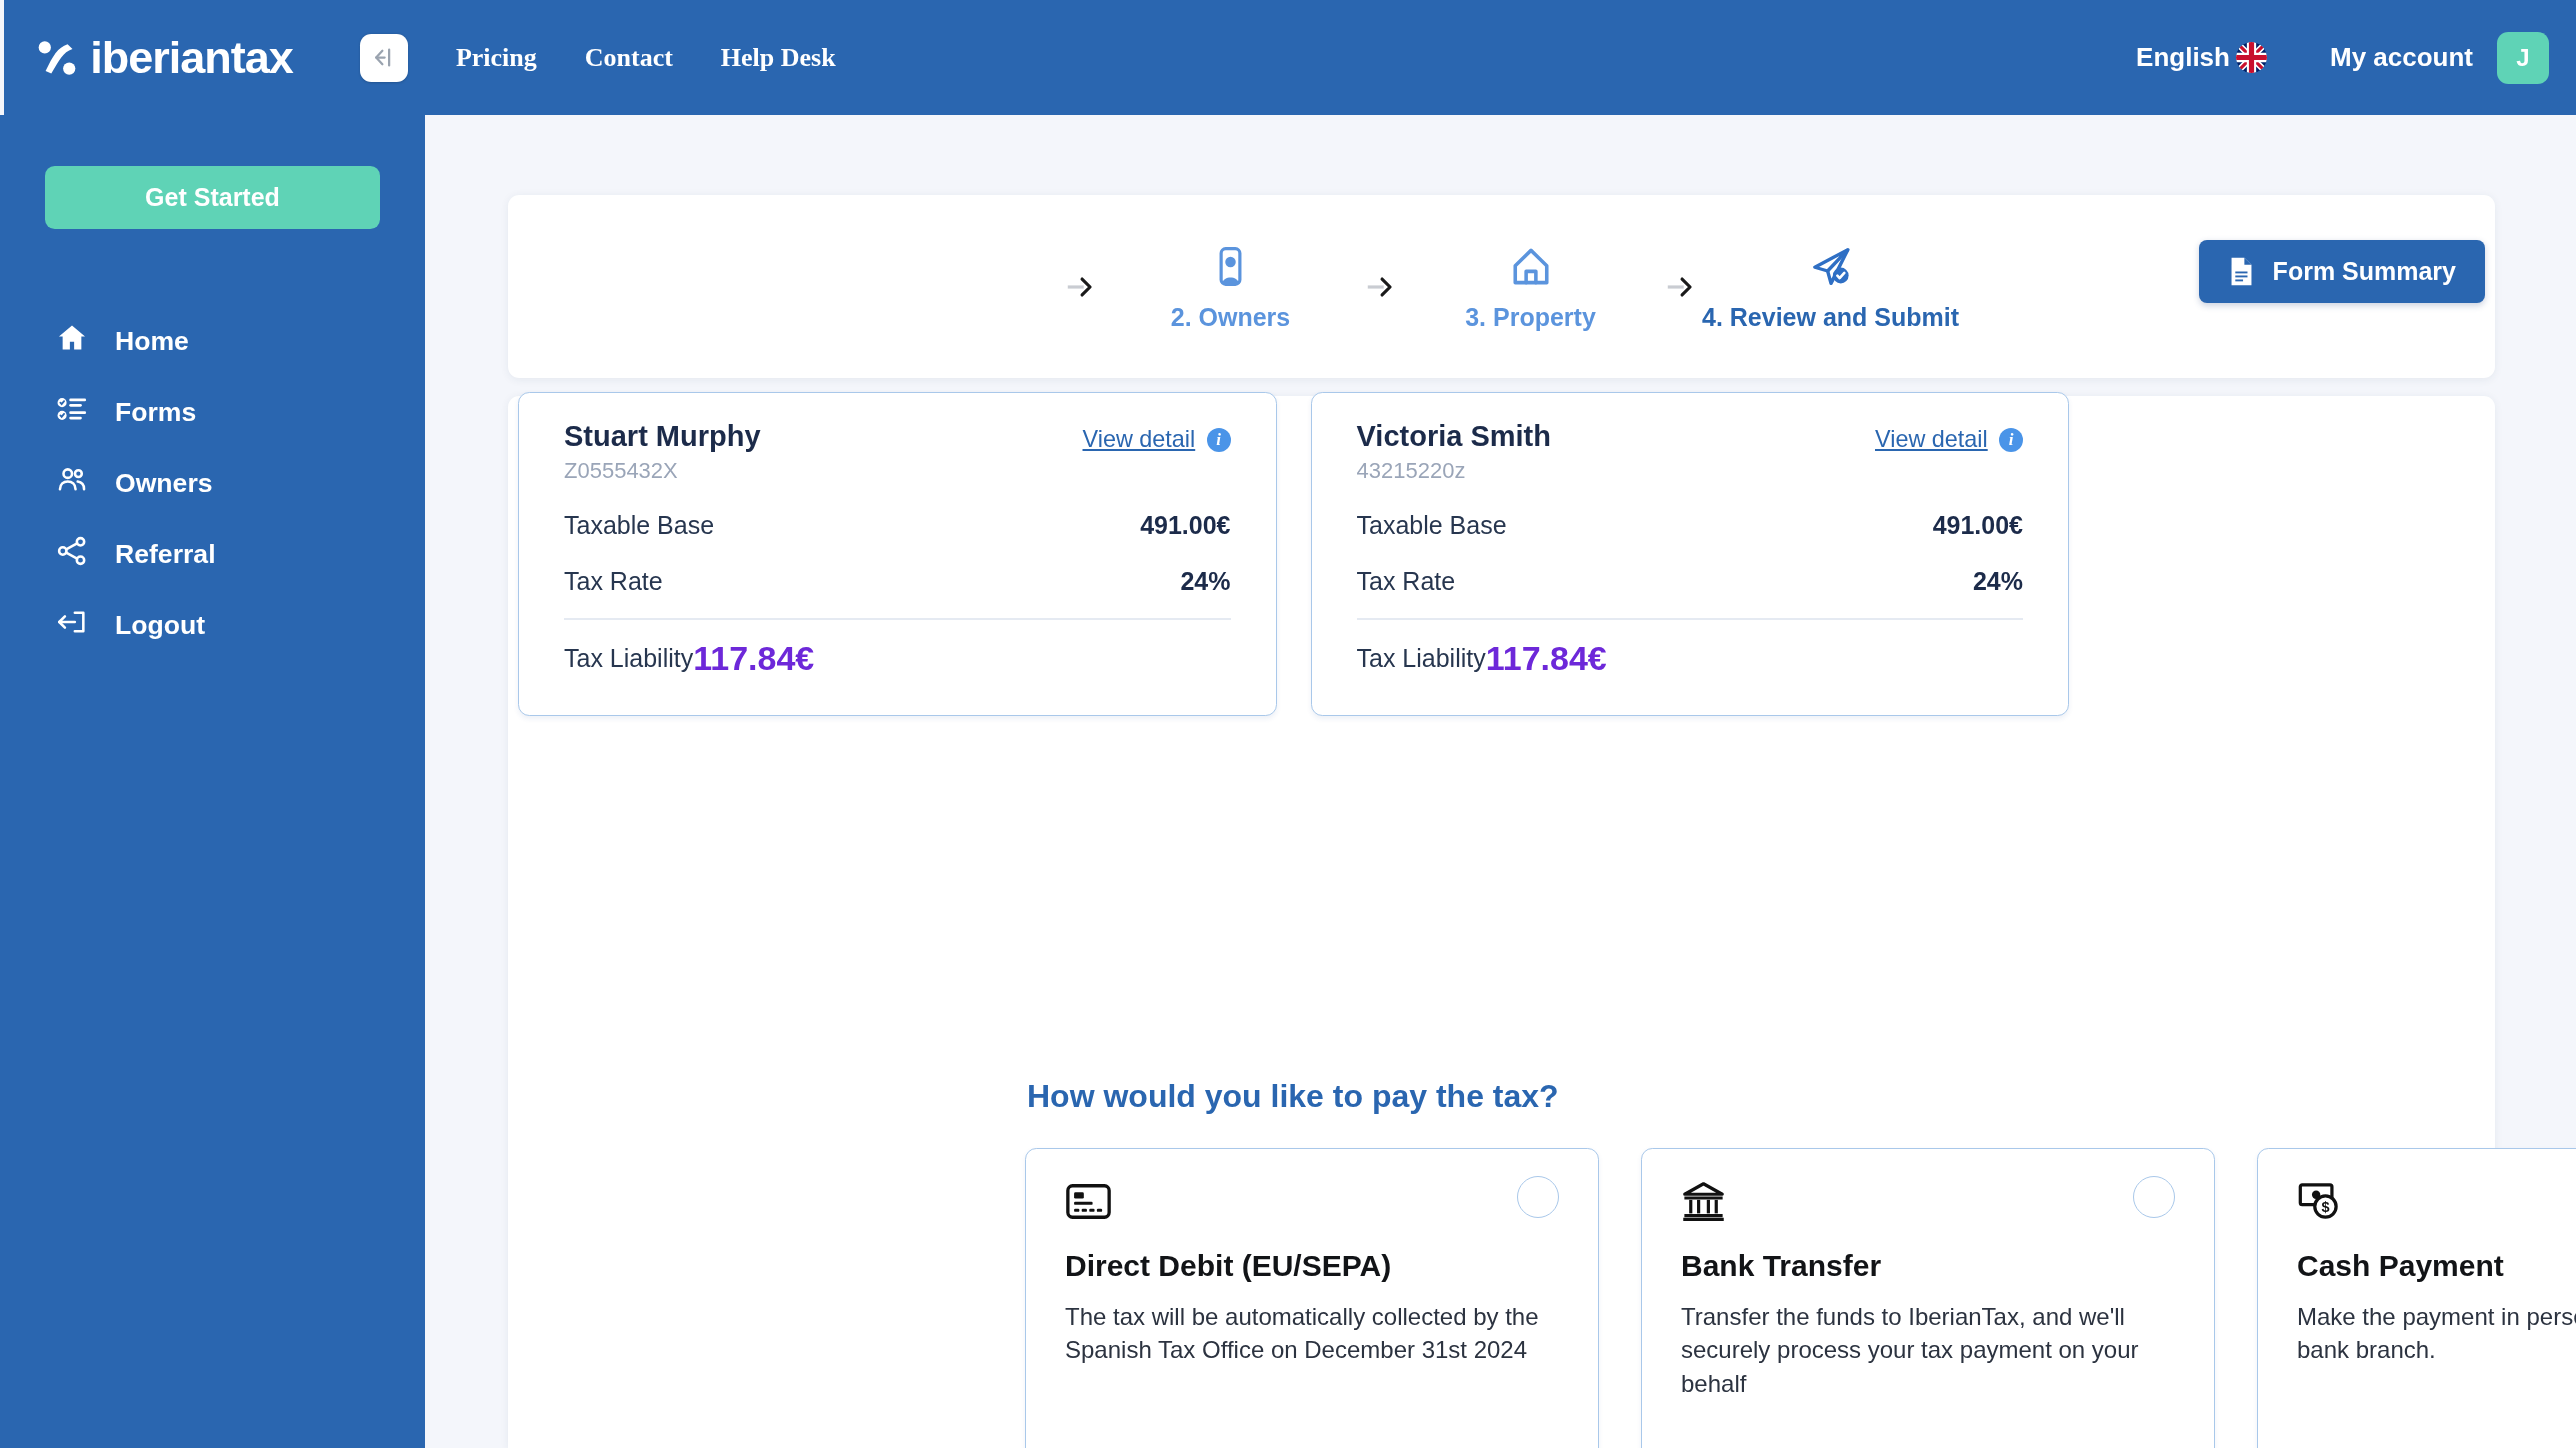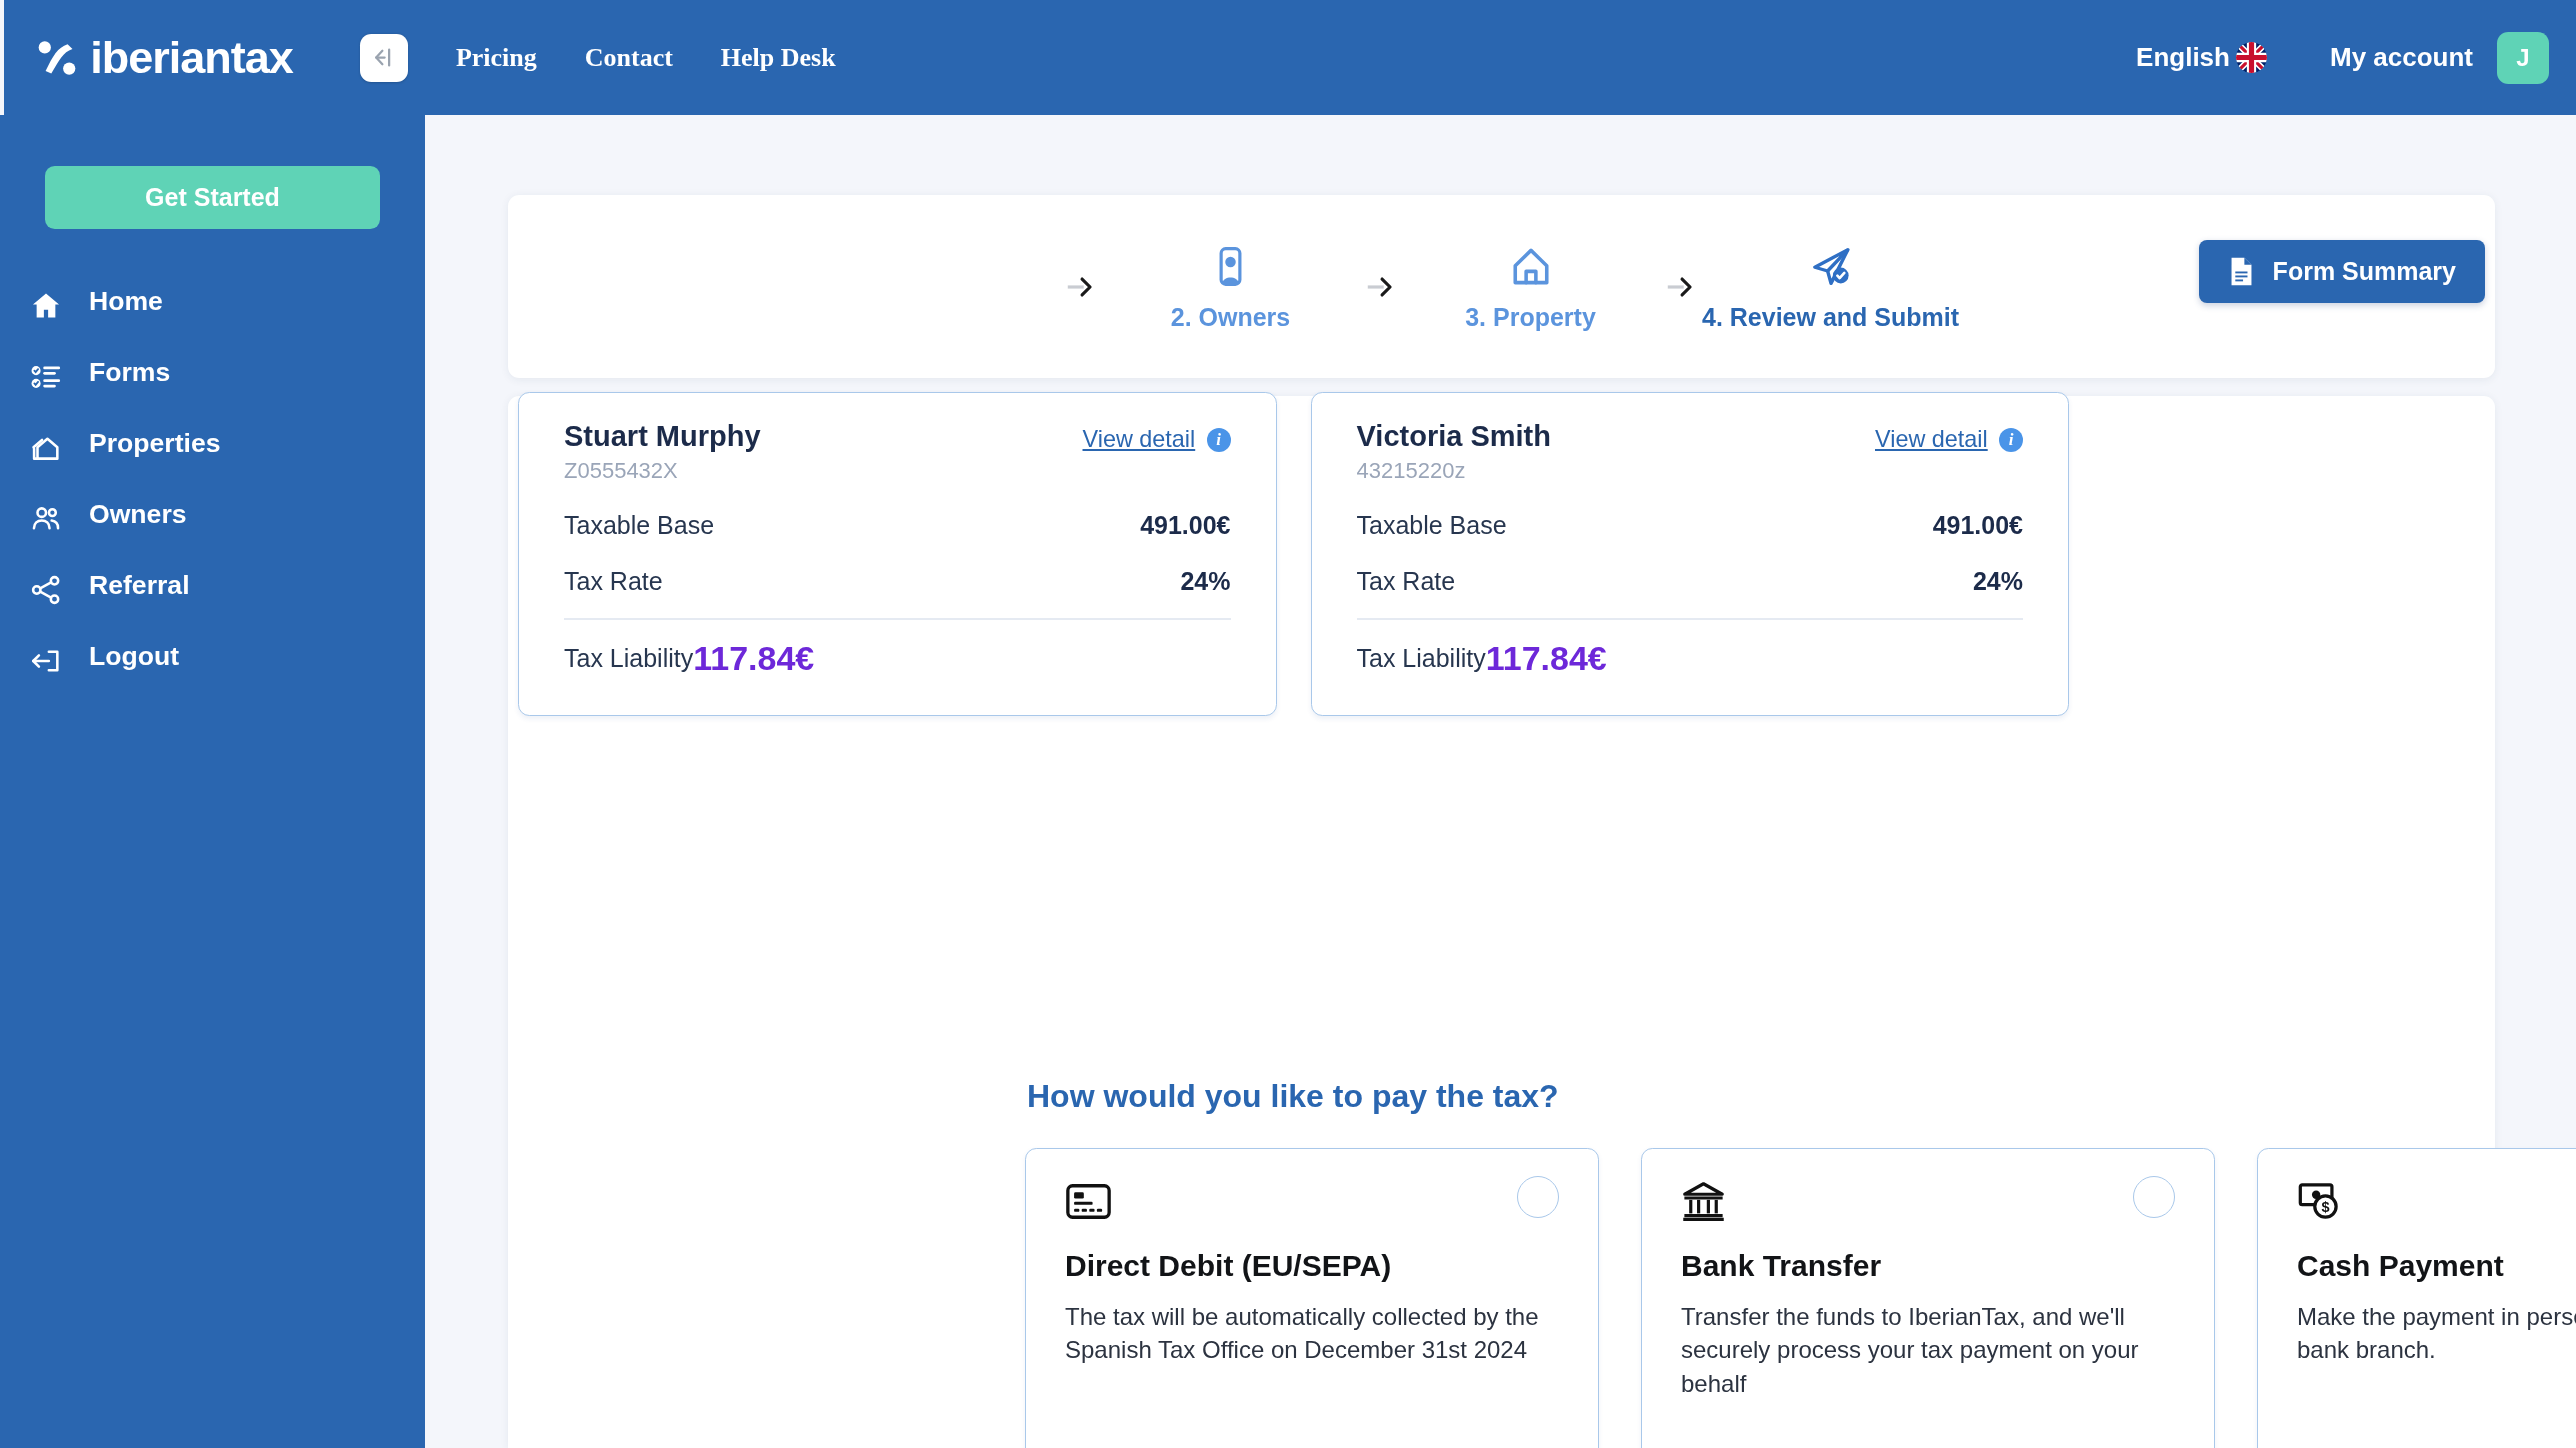--- a/index.html
+++ b/index.html
@@ -64,22 +64,22 @@
     z-index: 20;
   }
   .get-started {
     display: block; margin: 51px auto 0; width: 335px; height: 63px;
     background: #5fd3b6; border: none; border-radius: 9.7px;
     color: #ffffff; font-size: 25px; font-weight: 700;
     cursor: pointer; font-family: inherit;
   }
   .nav { margin-top: 57px; }
   .nav-item {
-    display: flex; align-items: flex-start;
-    height: 71px; padding-left: 26px; cursor: pointer;
+    display: flex; align-items: flex-end;
+    height: 71px; padding-left: 52px; cursor: pointer;
   }
   .nav-icon { width: 39px; height: 39px; flex: none; display: flex; align-items: center; justify-content: center; }
   .nav-label {
     color: #ffffff; font-size: 26.6px; font-weight: 700;
     margin-left: 24px; white-space: nowrap;
   }
 
   
   .main {
     position: absolute; top: 115px; left: 425px;
@@ -267,30 +267,20 @@
           <path d="M3.8 16.5 4.7 17.5 6.4 15.5" stroke="#2a66b0" stroke-width="1.3"></path>
           <line x1="11" y1="5.6" x2="21" y2="5.6"></line>
             <line x1="11" y1="9.4" x2="18" y2="9.4"></line>
           <line x1="11" y1="14.6" x2="21" y2="14.6"></line>
             <line x1="11" y1="18.4" x2="18" y2="18.4"></line>
         </svg>
       </span>
       <span class="nav-label">Forms</span>
     </div>
 
-    <div class="nav-item">
-      <span class="nav-icon">
-        <svg width="34" height="34" viewBox="0 0 24 24" fill="none" stroke="#ffffff" stroke-width="1.8" stroke-linejoin="round" stroke-linecap="round">
-          <path d="M6 11.5 13 5.5 20 11.5 V19.5 H6 Z"></path>
-          <path d="M3.2 11.5 9.2 6.3"></path>
-          <path d="M3.6 12.5 V19.5 H6"></path>
-        </svg>
-      </span>
-      <span class="nav-label">Properties</span>
-    </div>
 
     <div class="nav-item">
       <span class="nav-icon">
         <svg width="34" height="34" viewBox="0 0 24 24" fill="none" stroke="#ffffff" stroke-width="1.8" stroke-linejoin="round" stroke-linecap="round">
           <circle cx="9" cy="7.5" r="3"></circle>
           <circle cx="16.5" cy="7.5" r="2.4"></circle>
           <path d="M3.5 18.5 C3.5 14.8 6 13 9 13 C12 13 14.5 14.8 14.5 18.5"></path>
           <path d="M16 13.1 C18.6 13.4 20.5 15 20.5 18.5"></path>
         </svg>
       </span>

